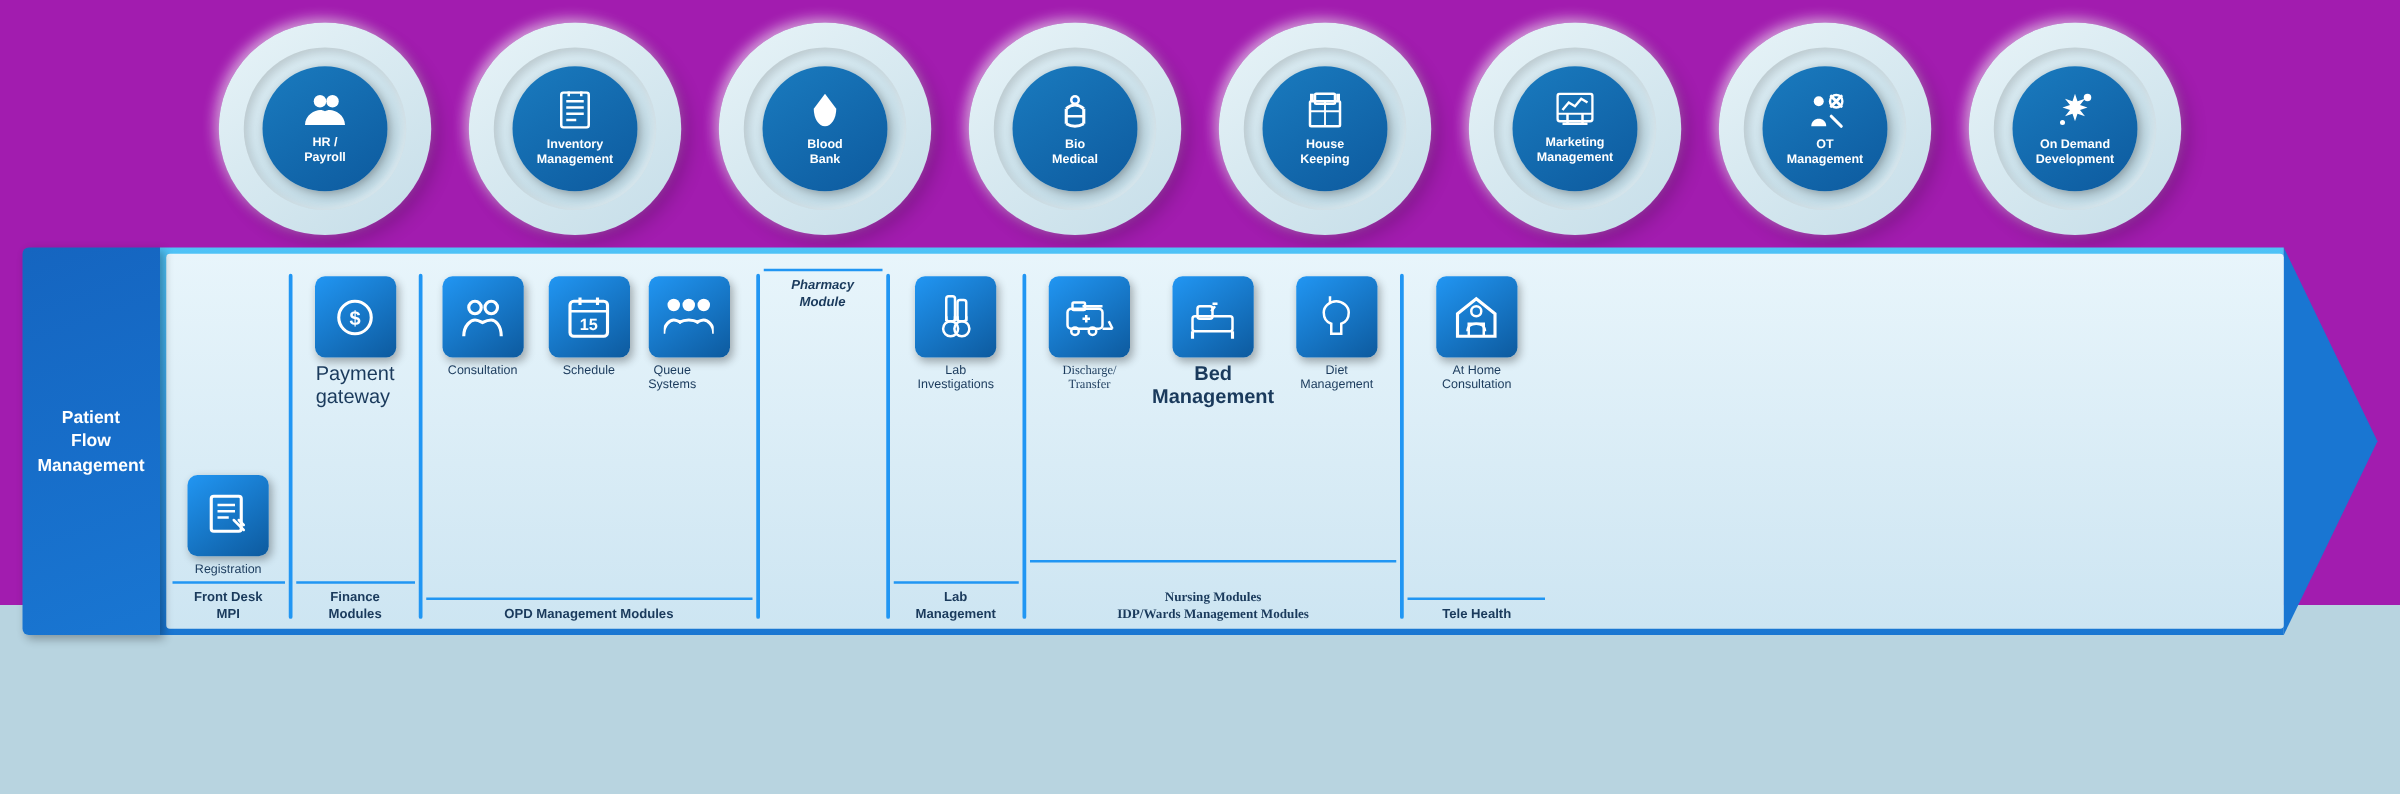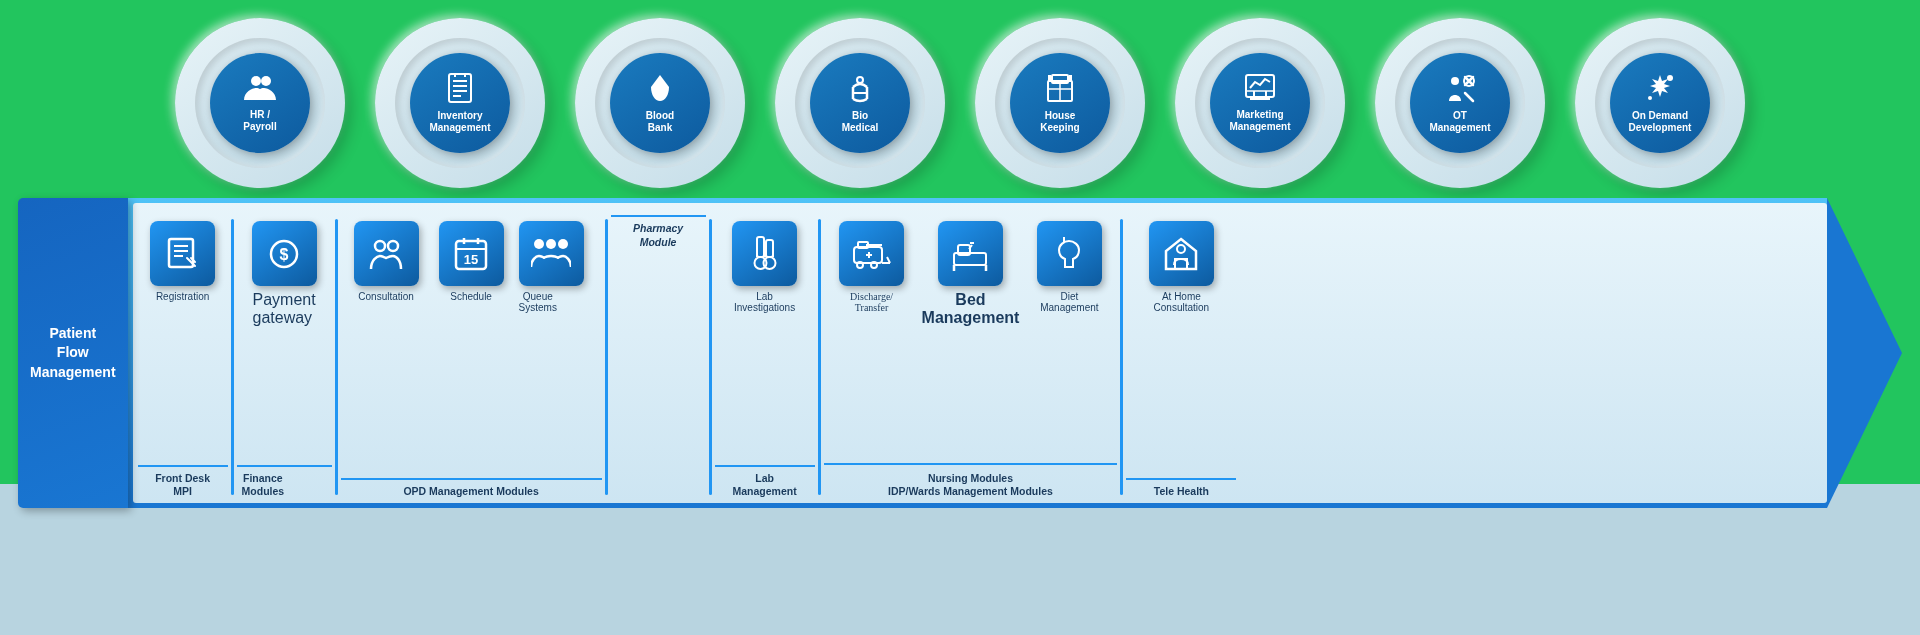--- a/index.html
+++ b/index.html
@@ -66,21 +66,21 @@
 
     .circle-label {
       font-size: 10px;
       font-weight: bold;
       line-height: 1.2;
       text-align: center;
     }
 
     
     .full-layout {
-      background: #22c55e;
+      background: #a21caf;
       width: 1920px;
       height: 484px;
     }
 
   </style>
 </head>
 <body>
 
 <div class="full-layout">
 
@@ -227,21 +227,21 @@
         <span>Patient<br>Flow<br>Management</span>
       </div>
 
       <div style="flex:1; background:linear-gradient(180deg,#4fc3f7 0%,#1976d2 100%); display:flex; flex-direction:row; align-items:stretch; padding:5px 0 5px 5px; position:relative;">
 
         <div style="flex:1; background:linear-gradient(180deg,#e8f5fb 0%,#cde5f2 100%); display:flex; flex-direction:column; border-radius:3px; overflow:hidden;">
 
           <div style="display:flex; flex-direction:row; flex:1; align-items:stretch; padding:8px 5px 0 5px; gap:0;">
 
             <div style="display:flex; flex-direction:column; align-items:center; min-width:90px;">
-              <div style="display:flex; flex-direction:row; gap:5px; padding:0 5px; flex:1; align-items:flex-start; padding-top:10px;">
+              <div style="display:flex; flex-direction:row; gap:5px; padding:0 5px; flex:1; align-items:flex-end; padding-top:10px;">
                 <div style="display:flex; flex-direction:column; align-items:center; gap:5px; min-width:72px;">
                   <div style="width:65px;height:65px;background:linear-gradient(145deg,#2196f3,#0d5a9e);border-radius:8px;display:flex;align-items:center;justify-content:center;color:white;font-size:22px;box-shadow:2px 3px 7px rgba(0,0,0,0.3);cursor:pointer;">
                     <svg width="36" height="36" viewBox="0 0 36 36" fill="none">
                       <rect x="4" y="3" width="24" height="28" rx="2" stroke="white" stroke-width="2.5" fill="none"></rect>
                       <line x1="9" y1="10" x2="23" y2="10" stroke="white" stroke-width="2"></line>
                       <line x1="9" y1="15" x2="23" y2="15" stroke="white" stroke-width="2"></line>
                       <line x1="9" y1="20" x2="18" y2="20" stroke="white" stroke-width="2"></line>
                       <path d="M22 22 L30 30 M26 22 L30 26" stroke="white" stroke-width="2" stroke-linecap="round"></path>
                     </svg>
                   </div>
@@ -260,21 +260,21 @@
                 <div style="display:flex; flex-direction:column; align-items:center; gap:5px; min-width:72px;">
                   <div style="width:65px;height:65px;background:linear-gradient(145deg,#2196f3,#0d5a9e);border-radius:8px;display:flex;align-items:center;justify-content:center;color:white;font-size:22px;box-shadow:2px 3px 7px rgba(0,0,0,0.3);cursor:pointer;">
                     <svg width="36" height="36" viewBox="0 0 36 36" fill="none">
                       <circle cx="18" cy="18" r="13" stroke="white" stroke-width="2.5" fill="none"></circle>
                       <text x="18" y="24" text-anchor="middle" fill="white" font-size="16" font-weight="bold" font-family="Arial">$</text>
                     </svg>
                   </div>
                   <div style="font-size:16px;color:#1a3a5c;text-align:left;font-weight:500;">Payment<br>gateway</div>
                 </div>
               </div>
-              <div style="padding:5px 5px 4px 5px; border-top:2px solid #2196f3; margin-top:15px; width:100%; display:flex; justify-content:flex-start;">
+              <div style="padding:5px 5px 4px 5px; border-top:2px solid #2196f3; margin-top:15px; width:100%; display:flex; justify-content:center;">
                 <div style="font-size:10.5px;font-weight:bold;color:#1a3a5c;text-align:center;line-height:1.3;">Finance<br>Modules</div>
               </div>
             </div>
 
             <div style="width:3px;background:#2196f3;margin:8px 3px;border-radius:2px;"></div>
 
             <div style="display:flex; flex-direction:column; align-items:center; min-width:260px;">
               <div style="display:flex; flex-direction:row; gap:10px; padding:0 8px; flex:1; align-items:flex-start; padding-top:10px;">
 
                 <div style="display:flex; flex-direction:column; align-items:center; gap:5px; min-width:75px;">
@@ -392,21 +392,21 @@
                 <div style="display:flex; flex-direction:column; align-items:center; gap:5px; min-width:80px;">
                   <div style="width:65px;height:65px;background:linear-gradient(145deg,#2196f3,#0d5a9e);border-radius:8px;display:flex;align-items:center;justify-content:center;color:white;box-shadow:2px 3px 7px rgba(0,0,0,0.3);cursor:pointer;">
                     <svg width="38" height="38" viewBox="0 0 38 38" fill="none">
                       <path d="M19 6 C14 6 9 10 9 15 C9 20 12 23 15 24 L15 32 L23 32 L23 24 C26 23 29 20 29 15 C29 10 24 6 19 6 Z" stroke="white" stroke-width="2" fill="none"></path>
                       <line x1="14" y1="8" x2="14" y2="2" stroke="white" stroke-width="2"></line>
                     </svg>
                   </div>
                   <div style="font-size:10px;color:#1a3a5c;text-align:center;font-weight:500;">Diet<br>Management</div>
                 </div>
               </div>
-              <div style="padding:7px 5px 4px 5px; border-top:2px solid #2196f3; margin-top:4px; width:100%; display:flex; justify-content:center;">
+              <div style="padding:22px 5px 4px 5px; border-top:2px solid #2196f3; margin-top:4px; width:100%; display:flex; justify-content:center;font-family:Liberation Serif, serif;">
                 <div style="font-size:10.5px;font-weight:bold;color:#1a3a5c;text-align:center;line-height:1.3;">Nursing Modules<br>IDP/Wards Management Modules</div>
               </div>
             </div>
 
             <div style="width:3px;background:#2196f3;margin:8px 3px;border-radius:2px;"></div>
 
             <div style="display:flex; flex-direction:column; align-items:center; min-width:110px;gap:44px;">
               <div style="display:flex; flex-direction:row; gap:5px; padding:0 8px; flex:1; align-items:flex-start; padding-top:10px;">
                 <div style="display:flex; flex-direction:column; align-items:center; gap:5px; min-width:85px;">
                   <div style="width:65px;height:65px;background:linear-gradient(145deg,#2196f3,#0d5a9e);border-radius:8px;display:flex;align-items:center;justify-content:center;color:white;box-shadow:2px 3px 7px rgba(0,0,0,0.3);cursor:pointer;">

